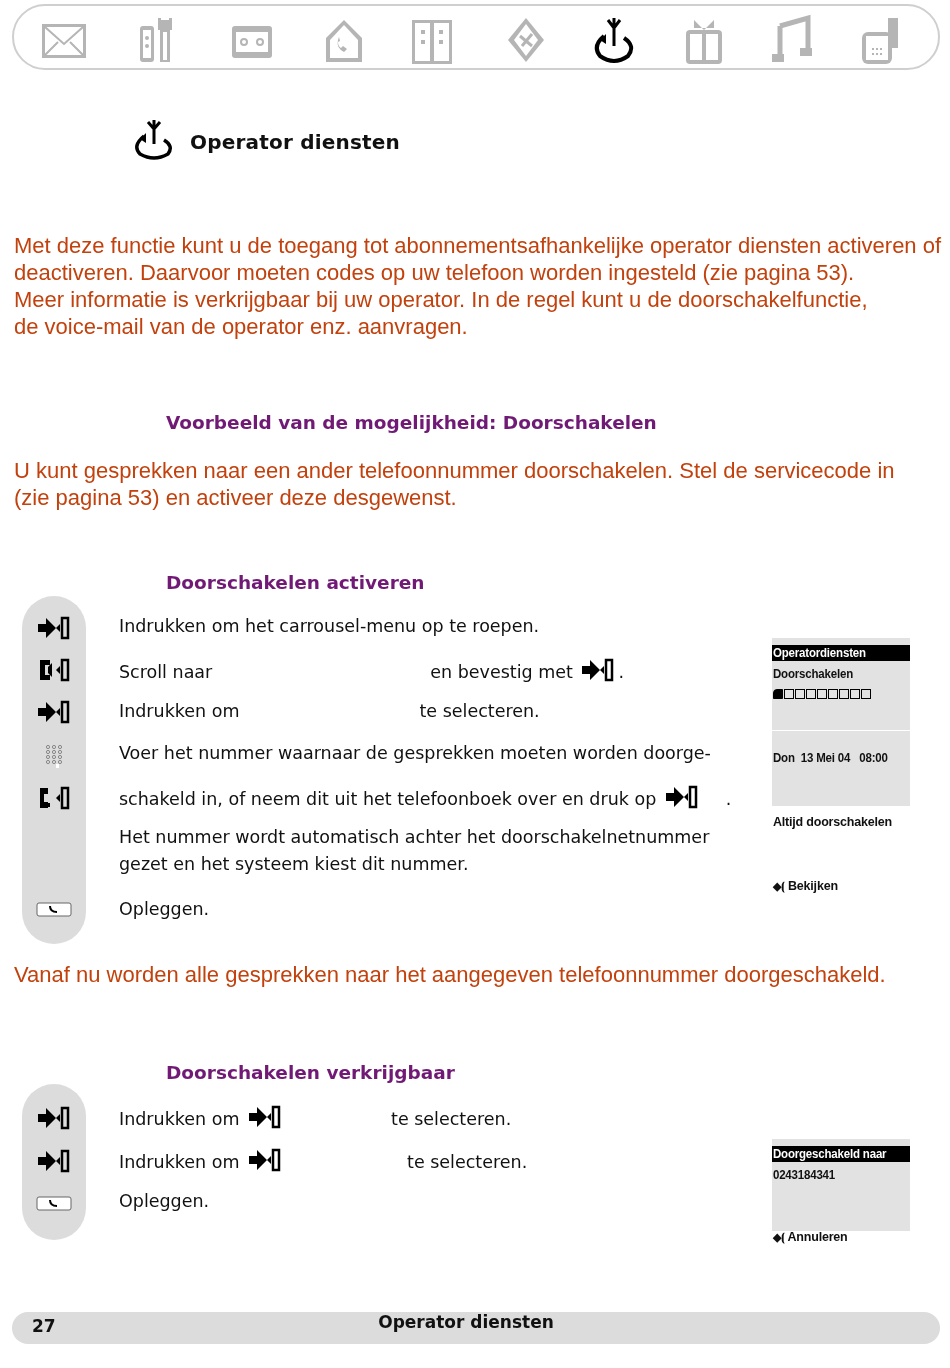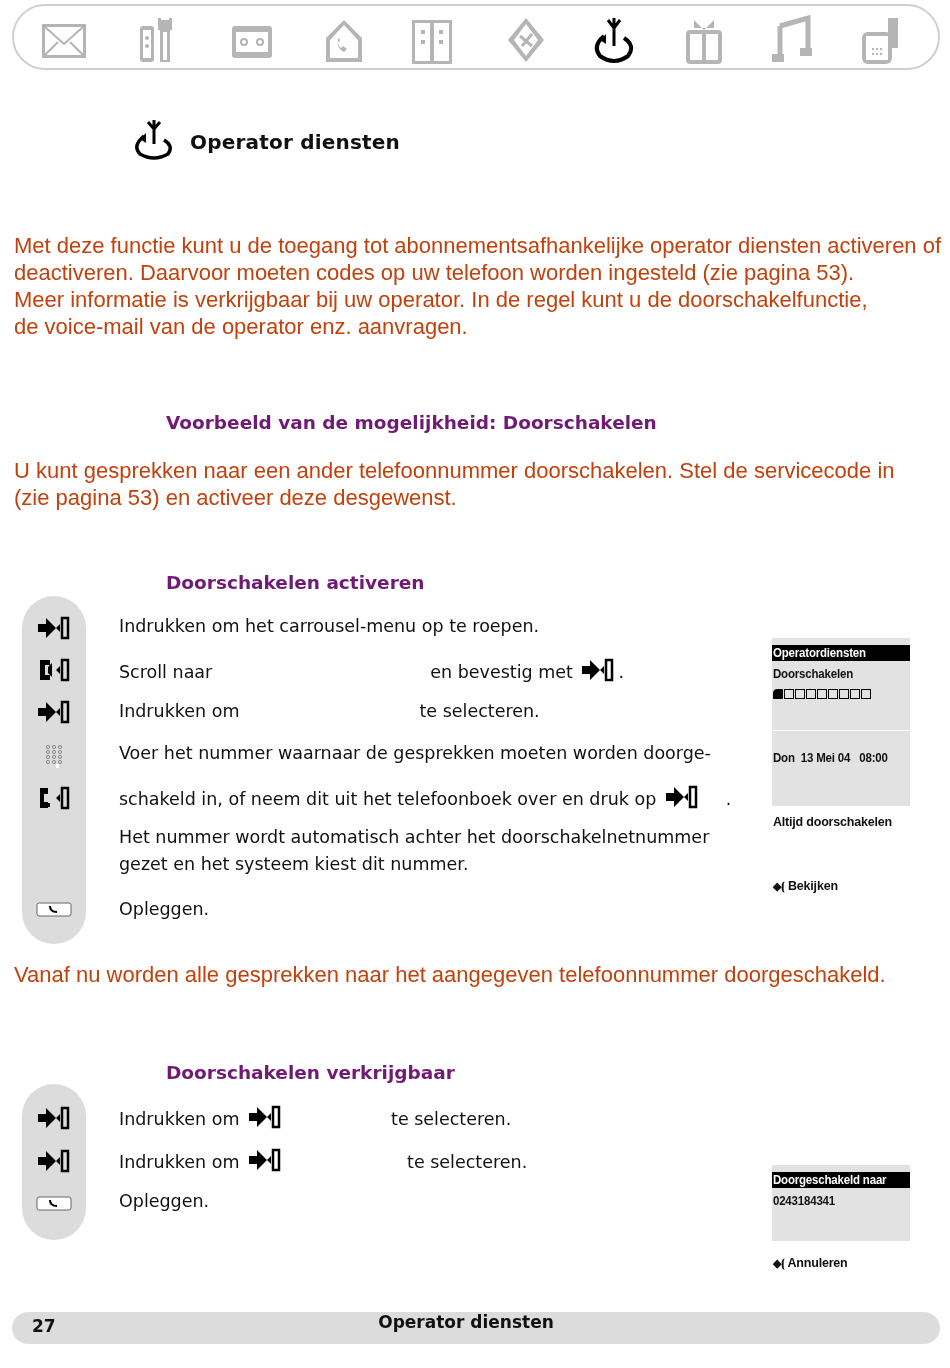--- a/index.html
+++ b/index.html
@@ -301,21 +301,21 @@
 <div class="step-text" style="top:1148px">
   <span>Indrukken om</span>
   <span class="inl"><svg width="36" height="24" viewBox="0 0 36 24">
         <path d="M2 8 h8 v-6 l10 10 -10 10 v-6 h-8z" fill="#000"></path>
         <path d="M24 8 l-4 4 4 4" fill="#000"></path>
         <rect x="26" y="2" width="6" height="20" fill="none" stroke="#000" stroke-width="2.5"></rect>
       </svg></span><span style="display:inline-block;width:122px"></span><span>te selecteren.</span>
 </div>
 <div class="step-text" style="top:1191px">Opleggen.</div>
 
-<div class="lcd" style="top:1165px; height:76px">
+<div class="lcd" style="top:1139px; height:92px">
   <div class="line inv">Doorgeschakeld naar</div>
   <div class="line" style="height:20px;line-height:20px">0243184341</div>
   <div class="line center" style="height:22px;line-height:22px">
     <span style="font-size:11px">◆⦗</span>
     <span>Annuleren</span>
   </div>
 </div>
 
 <div class="footer">
   <span class="footer-num">27</span>

